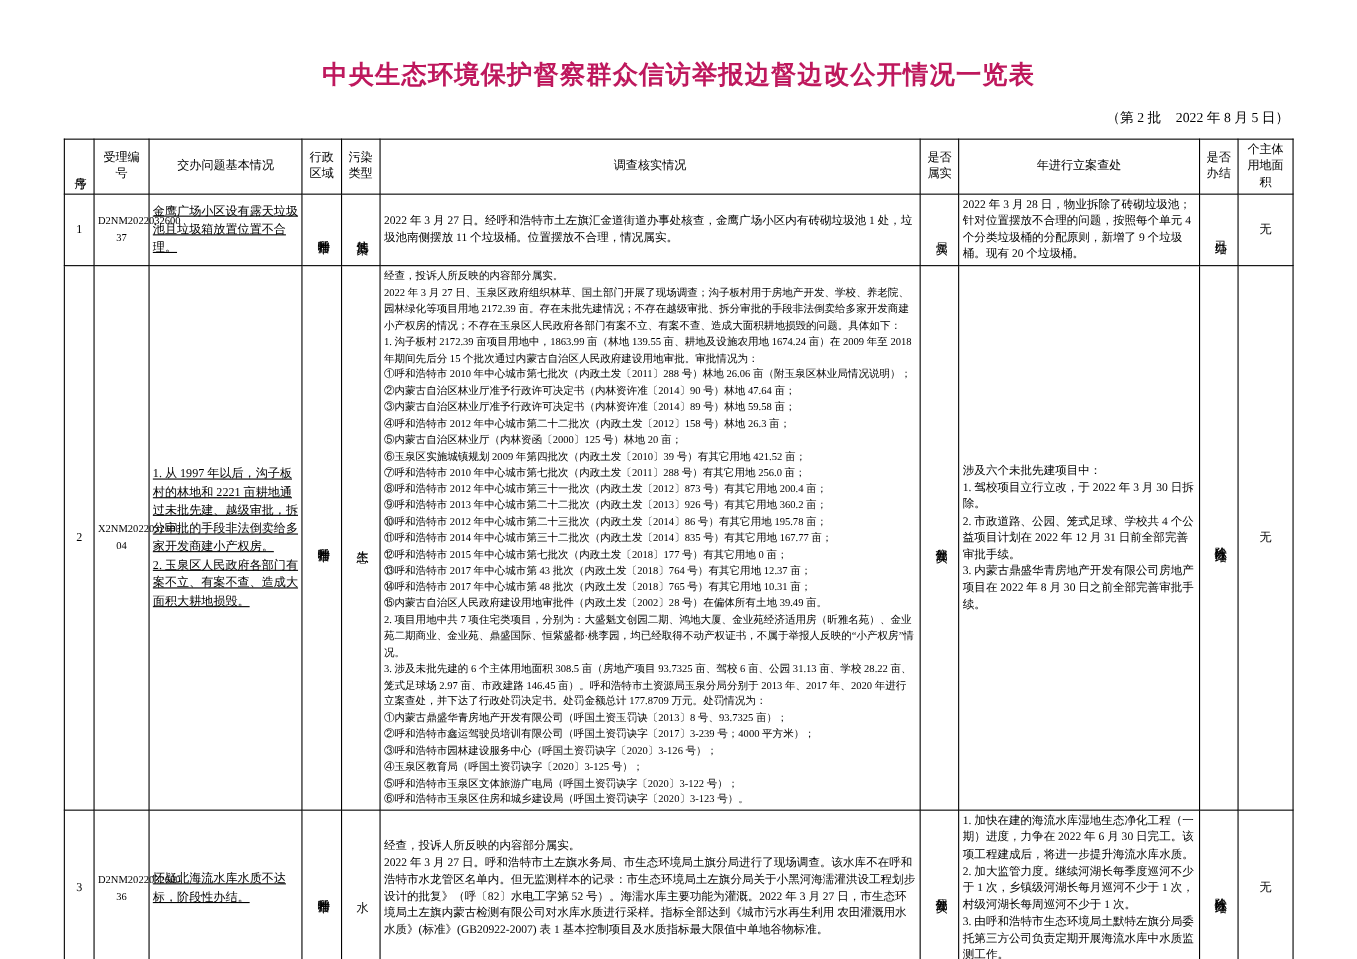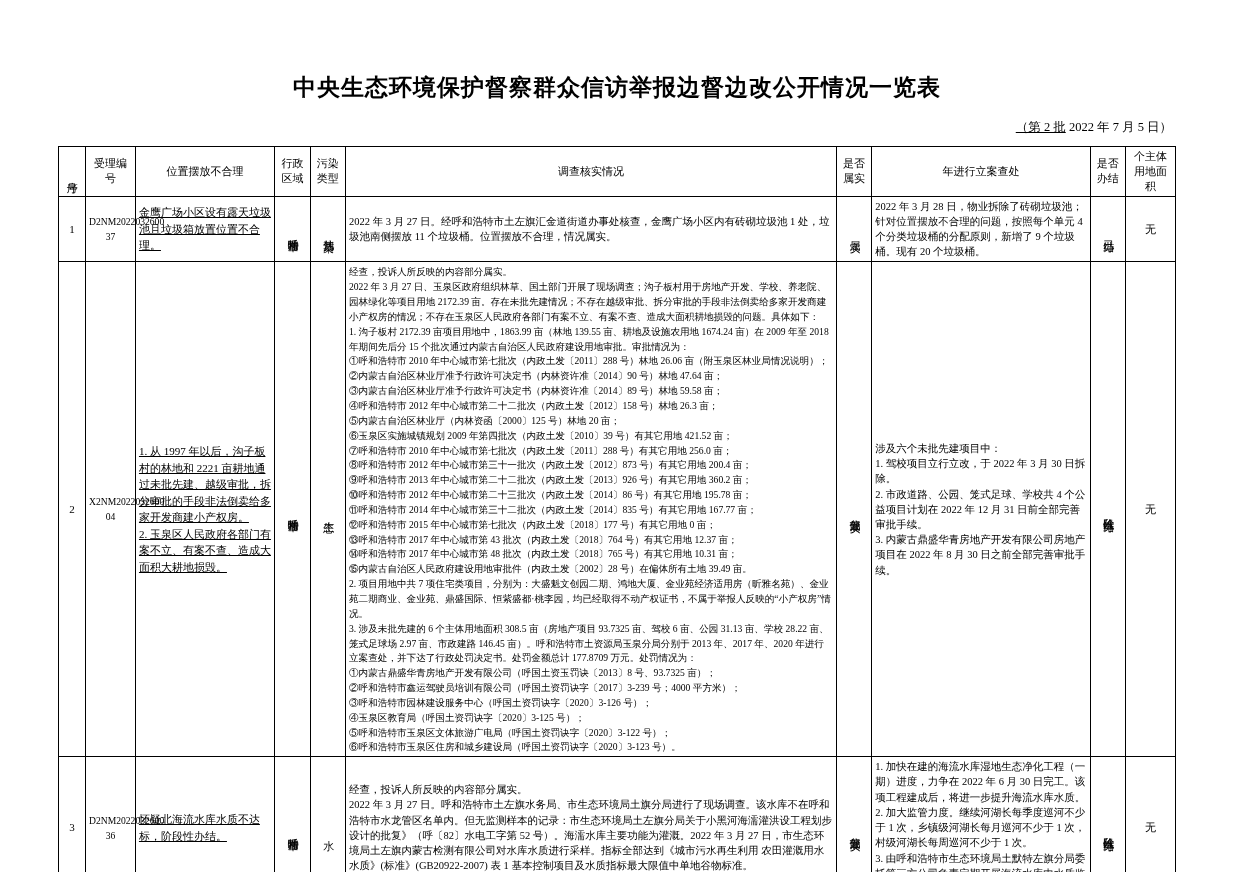--- a/index.html
+++ b/index.html
@@ -19,34 +19,33 @@
     width: 1234px;
     height: 872px;
     box-sizing: border-box;
     padding: 0;
   }
   .doc-title {
     text-align: center;
     font-size: 23px;
     font-weight: bold;
     letter-spacing: 1px;
-    margin-top: 72px;
+    margin-top: 52px;
     margin-bottom: 0;
-    color: #000000;
+    color: #be185d;
     font-family: "Liberation Serif", "DejaVu Serif", serif;
   }
   .subtitle-row {
     margin-top: 16px;
     padding-right: 62px;
     text-align: right;
     font-size: 12.5px;
   }
   .subtitle-row .batch {
-    margin-right: 0;
-    text-decoration: underline;
+    margin-right: 10px;
   }
   table.main {
     border-collapse: collapse;
     table-layout: fixed;
     margin: 10px auto 0 auto;
     width: 1118px;
     border: 1px solid #000;
   }
   table.main th, table.main td {
     border: 1px solid #000;
@@ -98,41 +97,41 @@
   .pad-l { padding-left: 6px; padding-right: 4px; }
   .pad-basic { padding: 6px 6px; text-decoration: underline; }
 </style>
 </head>
 <body>
 
 <div class="page">
   <div class="doc-title">中央生态环境保护督察群众信访举报边督边改公开情况一览表</div>
   <div class="subtitle-row">
     <span class="batch">（第 2 批</span>
-    <span>2022 年 7 月 5 日）</span>
+    <span>2022 年 8 月 5 日）</span>
   </div>
 
   <table class="main">
     <colgroup>
       <col class="c-num">
         <col class="c-code">
         <col class="c-basic">
         <col class="c-region">
       <col class="c-type">
         <col class="c-invest">
         <col class="c-true">
         <col class="c-handle">
       <col class="c-closed">
         <col class="c-person">
     </colgroup>
     <thead>
       <tr>
         <th><span class="vertical">序号</span></th>
         <th><span>受理编号</span></th>
-        <th><span>位置摆放不合理</span></th>
+        <th><span>交办问题基本情况</span></th>
         <th><span>行政区域</span></th>
         <th><span>污染类型</span></th>
         <th><span>调查核实情况</span></th>
         <th><span>是否属实</span></th>
         <th><span>年进行立案查处</span></th>
         <th><span>是否办结</span></th>
         <th><span>个主体用地面积</span></th>
       </tr>
     </thead>
     <tbody>

